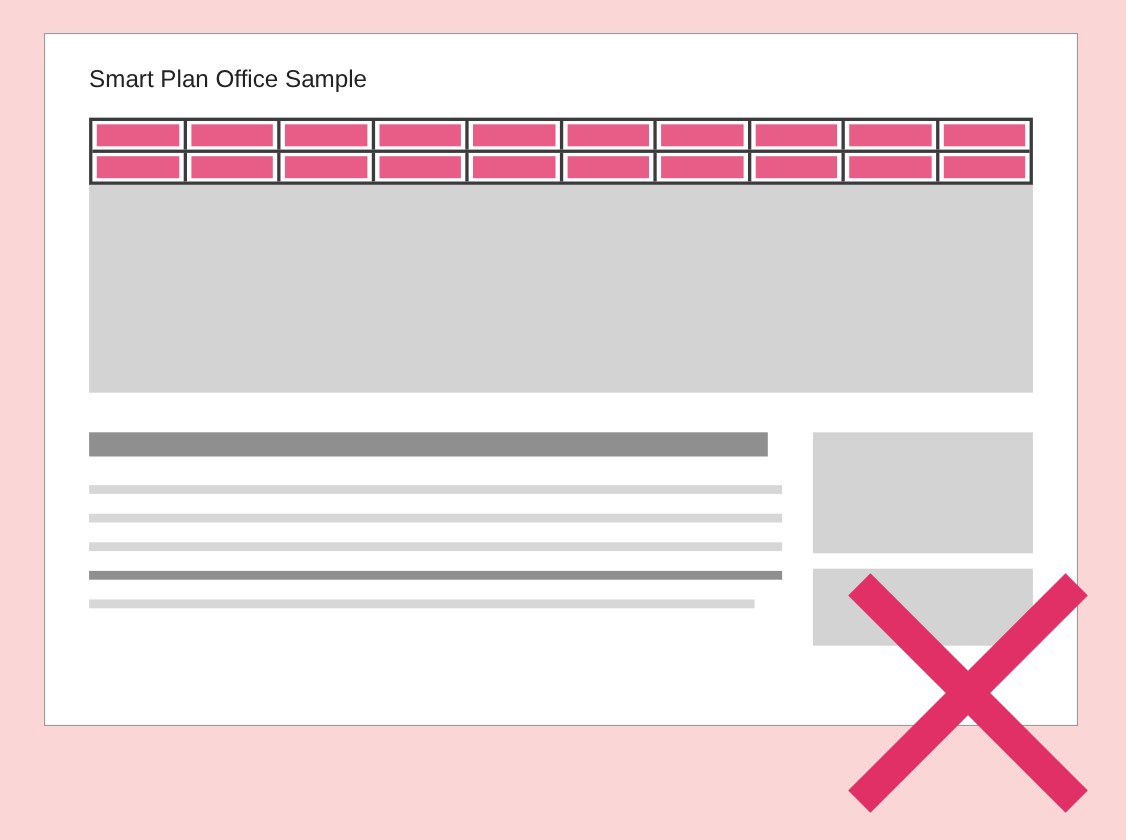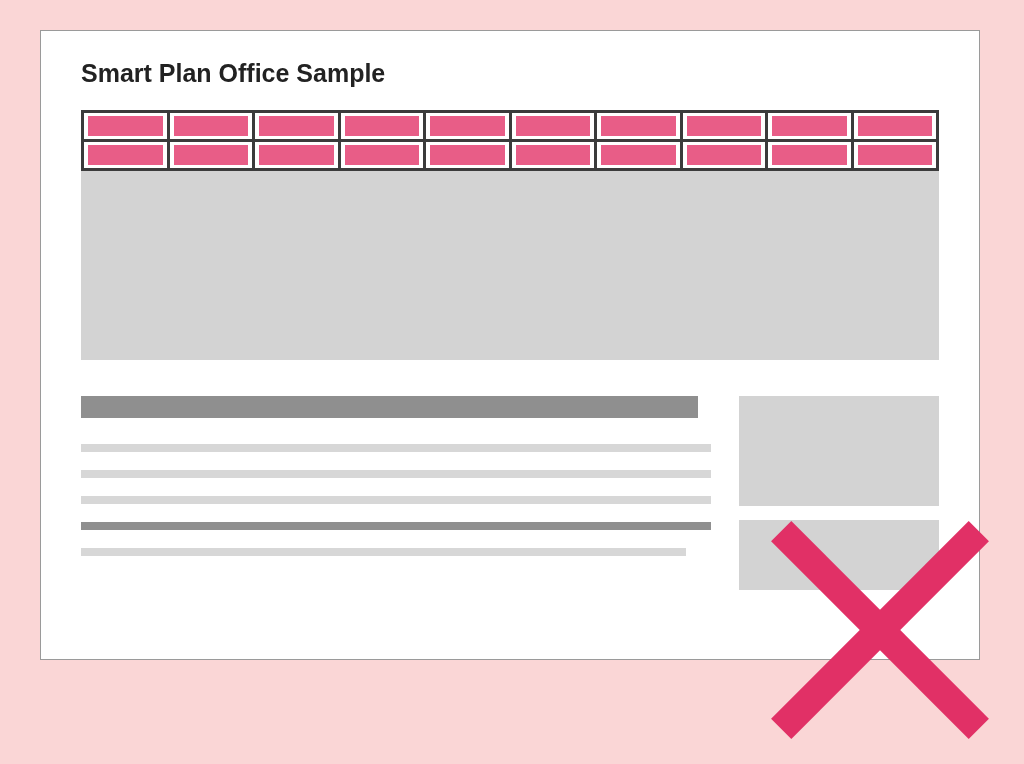--- a/index.html
+++ b/index.html
@@ -15,23 +15,23 @@
     position: absolute;
     left: 40px;
     top: 30px;
     width: 940px;
     height: 630px;
     background: #ffffff;
     border: 1px solid #9a9a9a;
     padding: 28px 40px 30px 40px;
   }
   .title {
-    font-size: 25px;
+    font-size: 22px;
     color: #222;
-    font-weight: 700;
+    font-weight: 400;
     margin-bottom: 22px;
   }
   .banner {
     width: 100%;
     height: 250px;
     background: #d3d3d3;
     position: relative;
   }
   .nav-strip {
     position: absolute;

